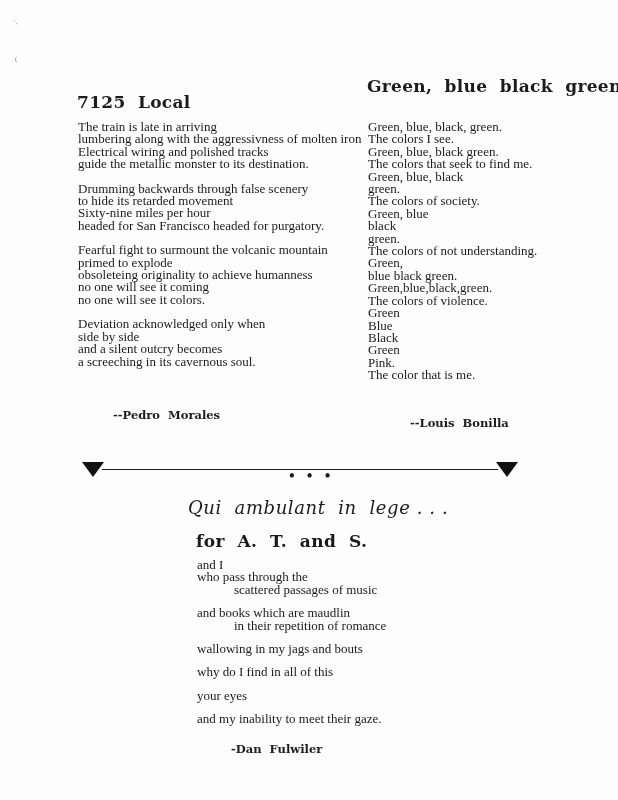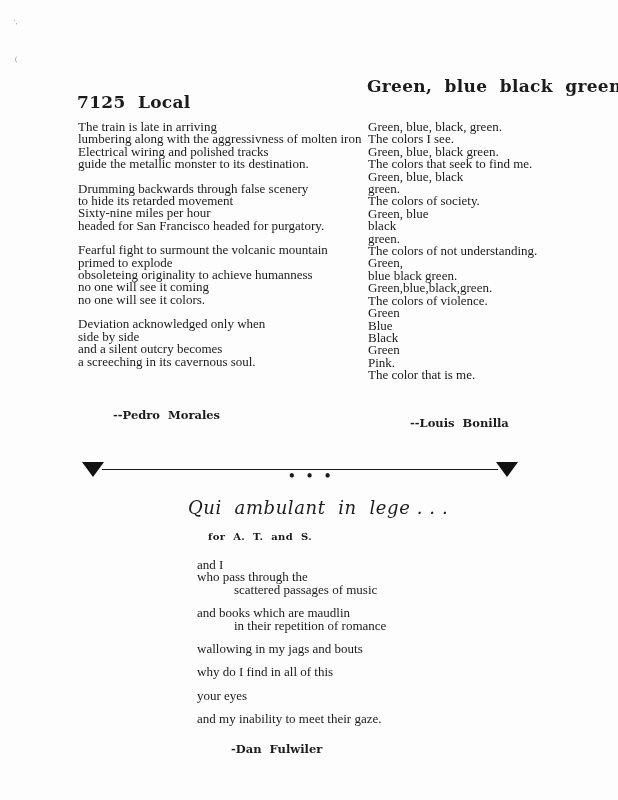--- a/index.html
+++ b/index.html
@@ -100,24 +100,23 @@
       letter-spacing: 0.6px;
       white-space: pre;
       color: #1c1c1c;
     }
     .dedication {
       position: absolute;
       left: 196px;
       top: 531px;
       font-family: "DejaVu Serif", serif;
       font-weight: bold;
-      font-size: 10px;
+      font-size: 17px;
       white-space: pre;
       letter-spacing: 0.4px;
-      margin-left: 12px;
     }
     .p3 .stanza { margin-bottom: 11px; }
     .indent { padding-left: 37px; }
   </style>
 </head>
 <body>
 
 <div class="page">
 
   <span class="margin-mark" style="left:14px; top:18px;">'‚</span>

